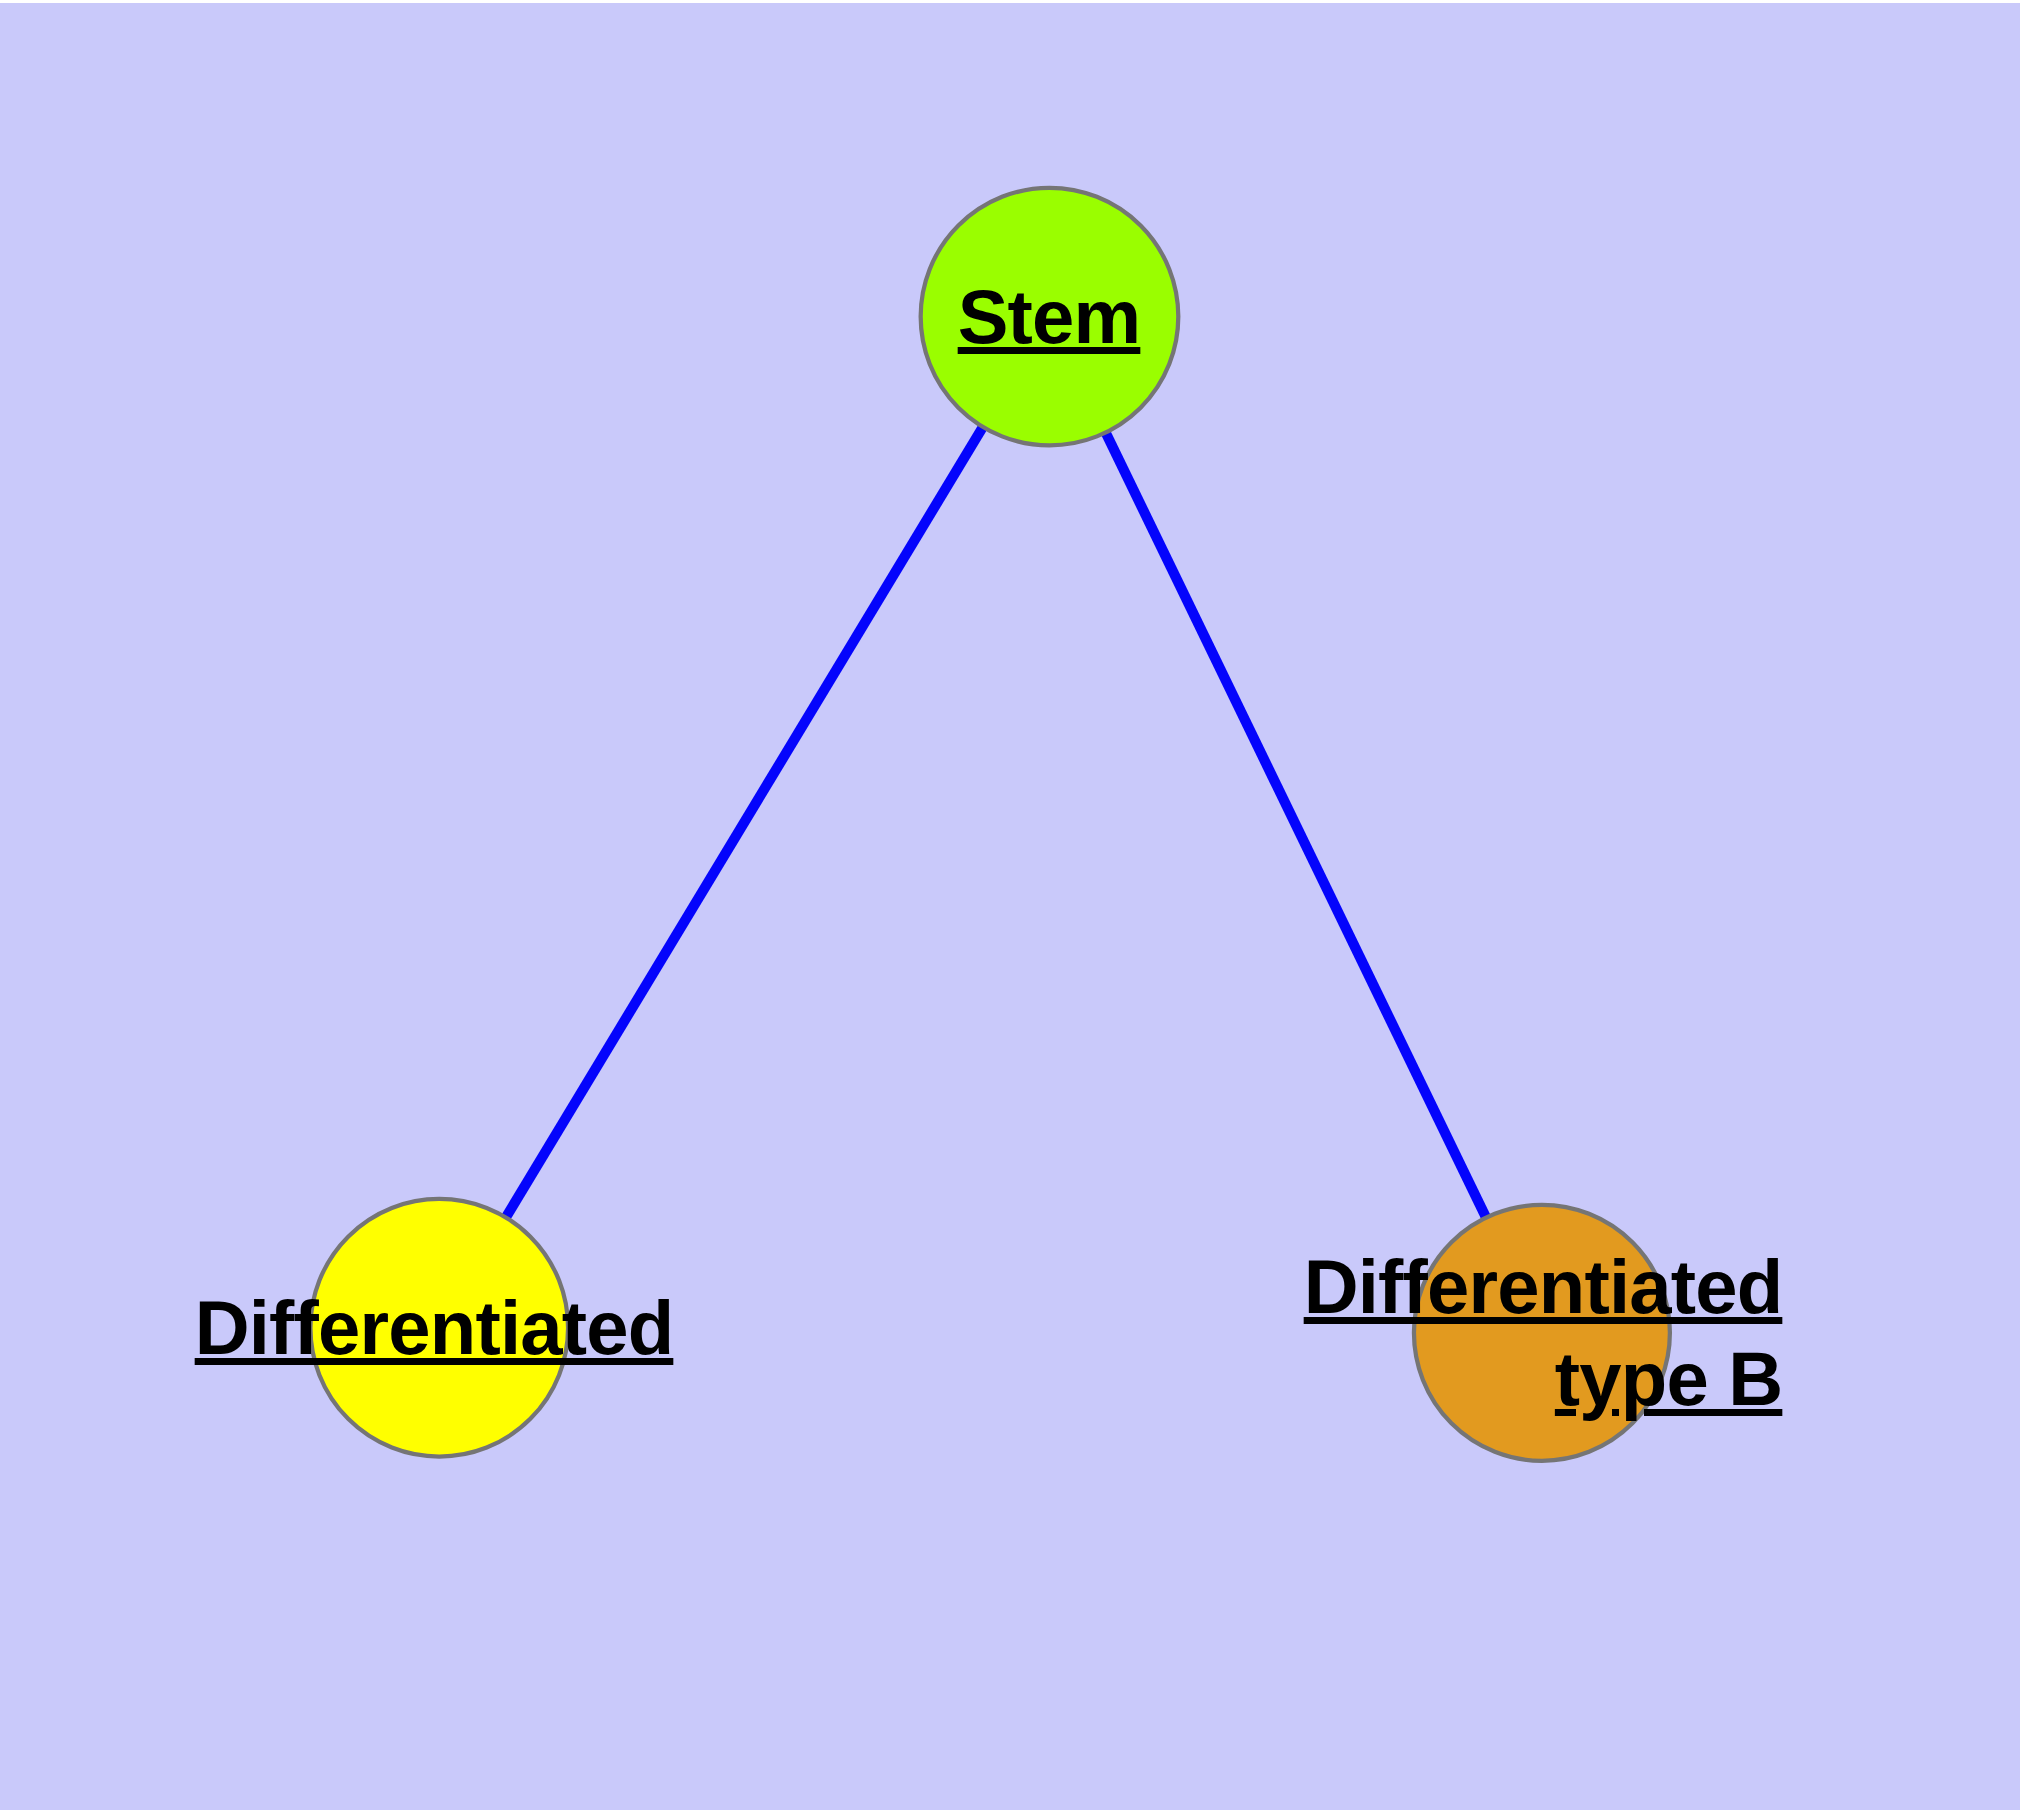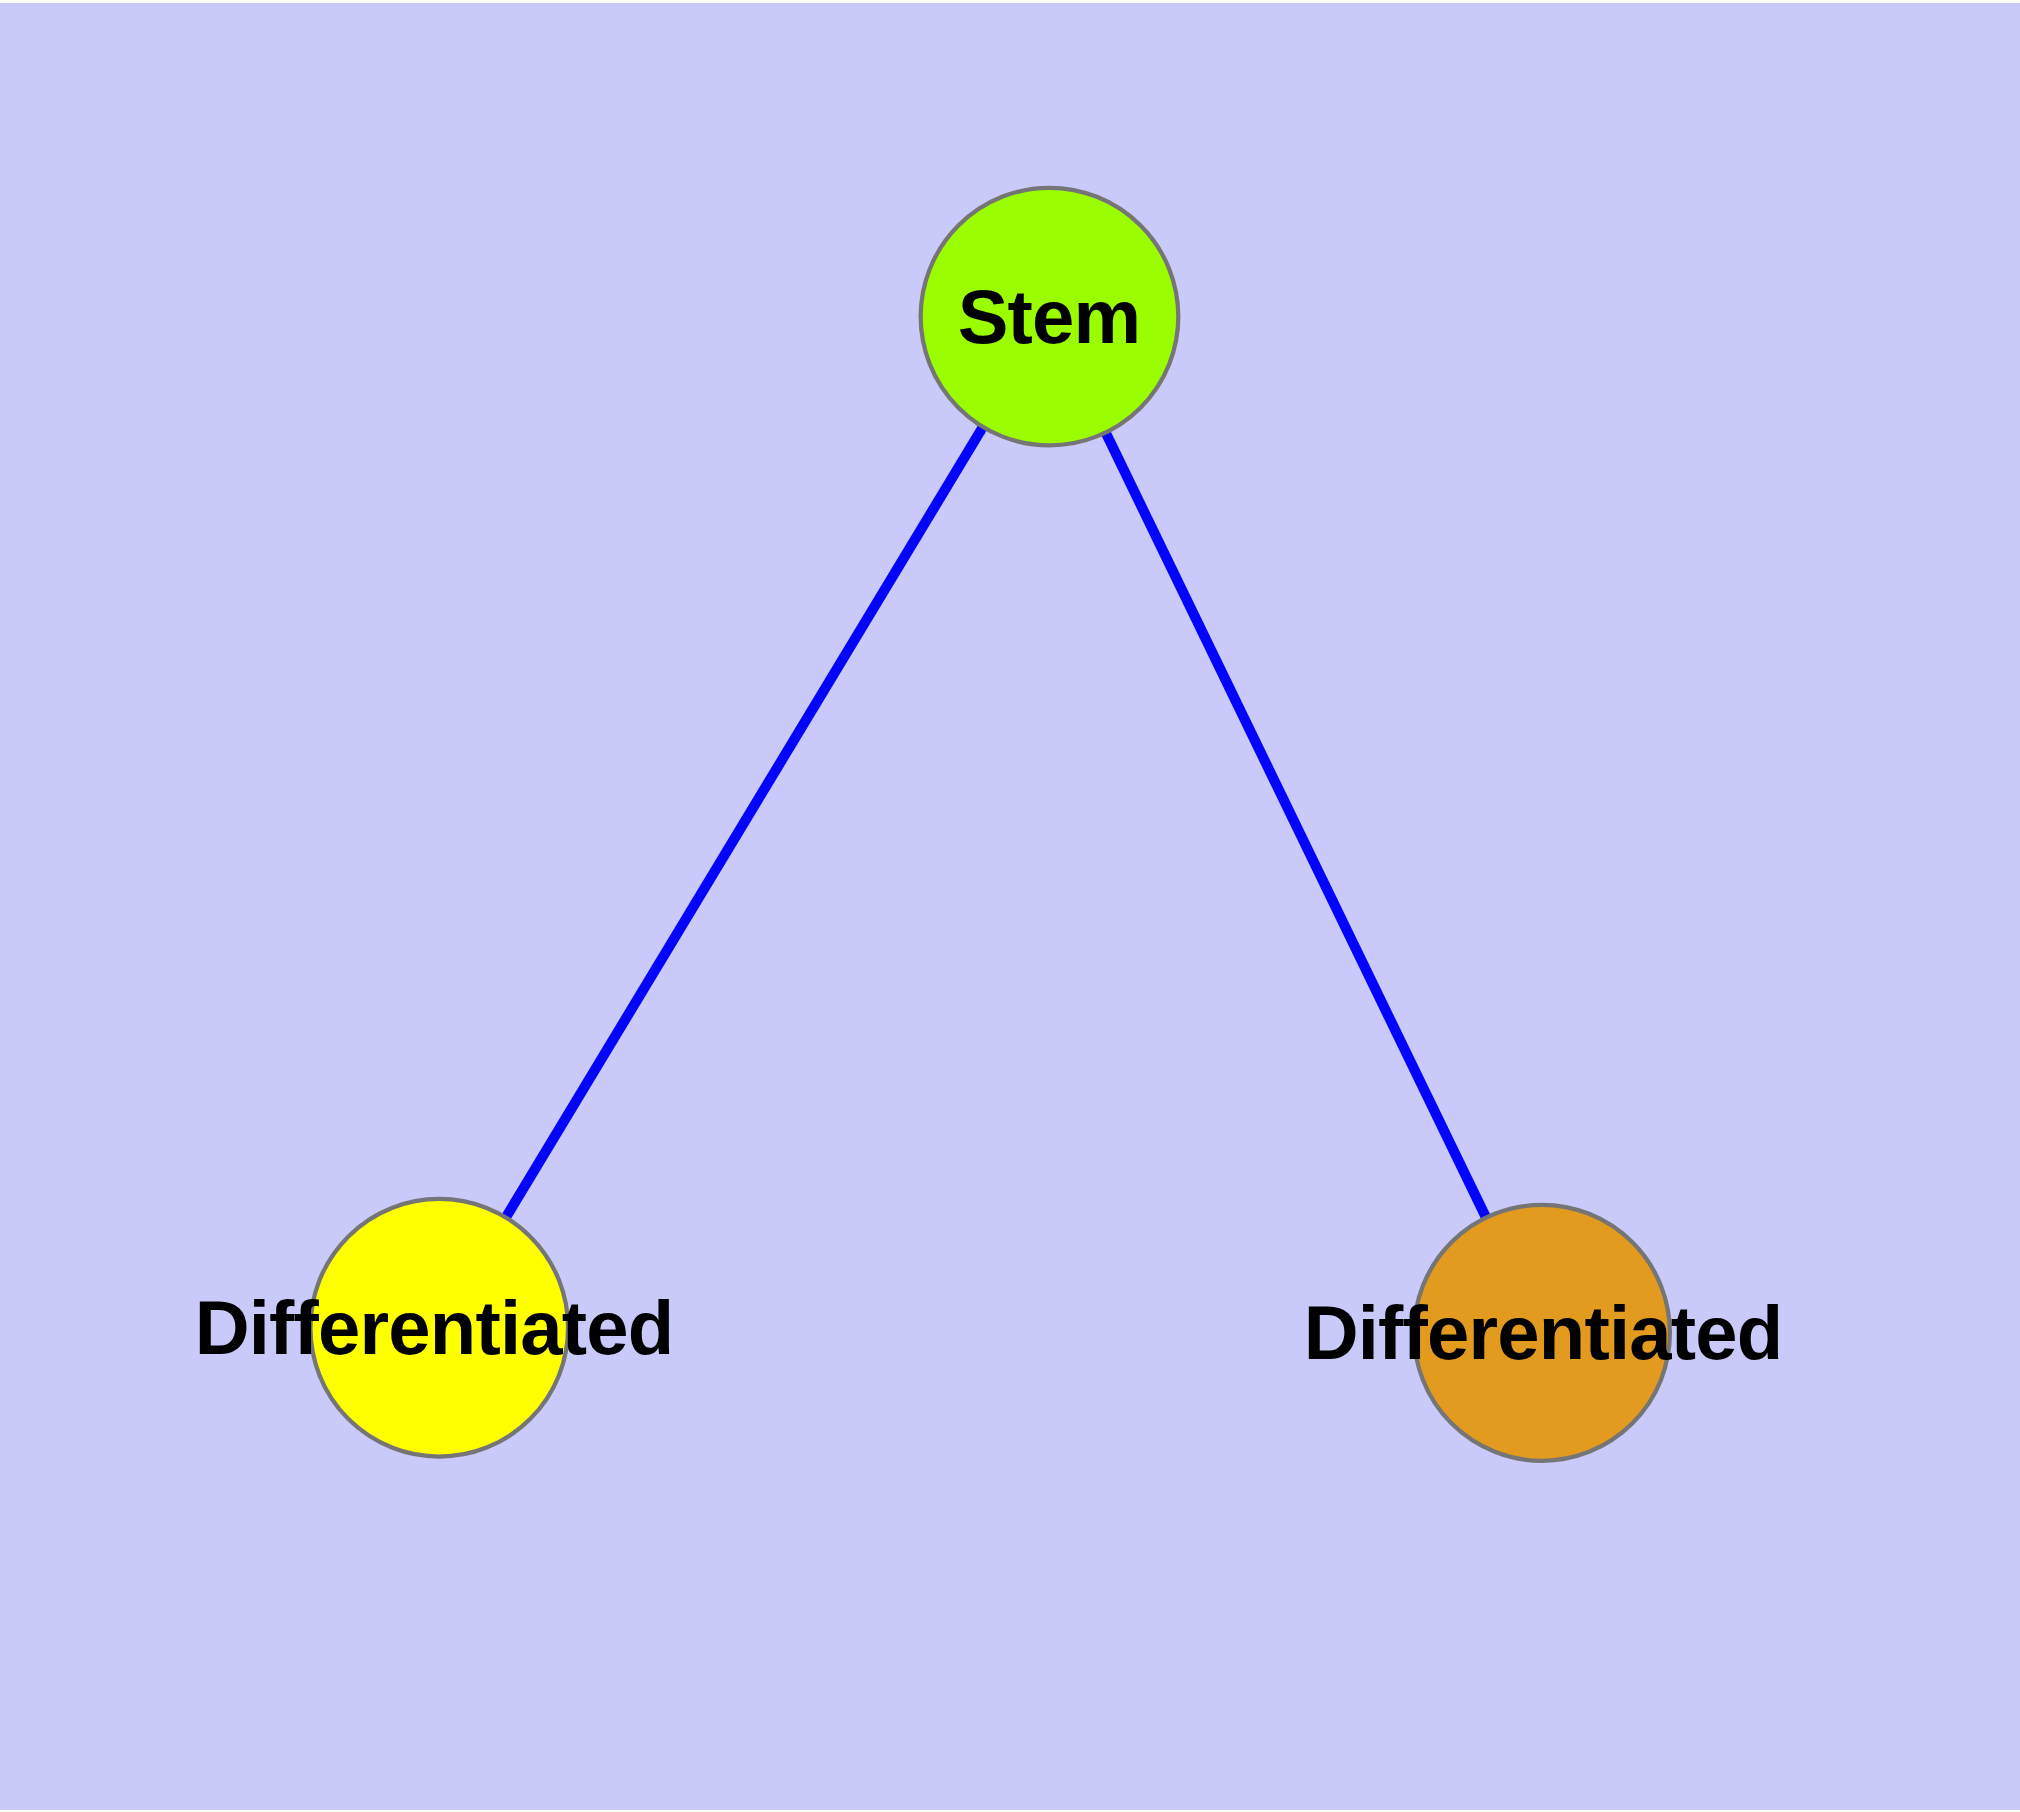--- a/index.html
+++ b/index.html
@@ -37,20 +37,21 @@
   .node-label {
     position: absolute;
     transform: translate(-50%, -50%);
     font-weight: bold;
     font-size: 76px;
     line-height: 92px;
     color: #000000;
     text-align: right;
     white-space: nowrap;
     letter-spacing: -0.8px;
+    text-decoration: underline;
   }
   .node-label span {
     display: block;
   }
 </style>
 </head>
 <body>
 
 <div class="canvas">
 
@@ -70,16 +71,17 @@
   <div class="node-label" style="left: 1049px; top: 314px;">
     <span>Stem</span>
   </div>
 
   <div class="node-label" style="left: 434px; top: 1325px;">
     <span>Differentiated</span>
   </div>
 
   <div class="node-label" style="left: 1543px; top: 1330px;">
     <span>Differentiated</span>
+    <span>type B</span>
   </div>
 
 </div>
 
 
 </body></html>

